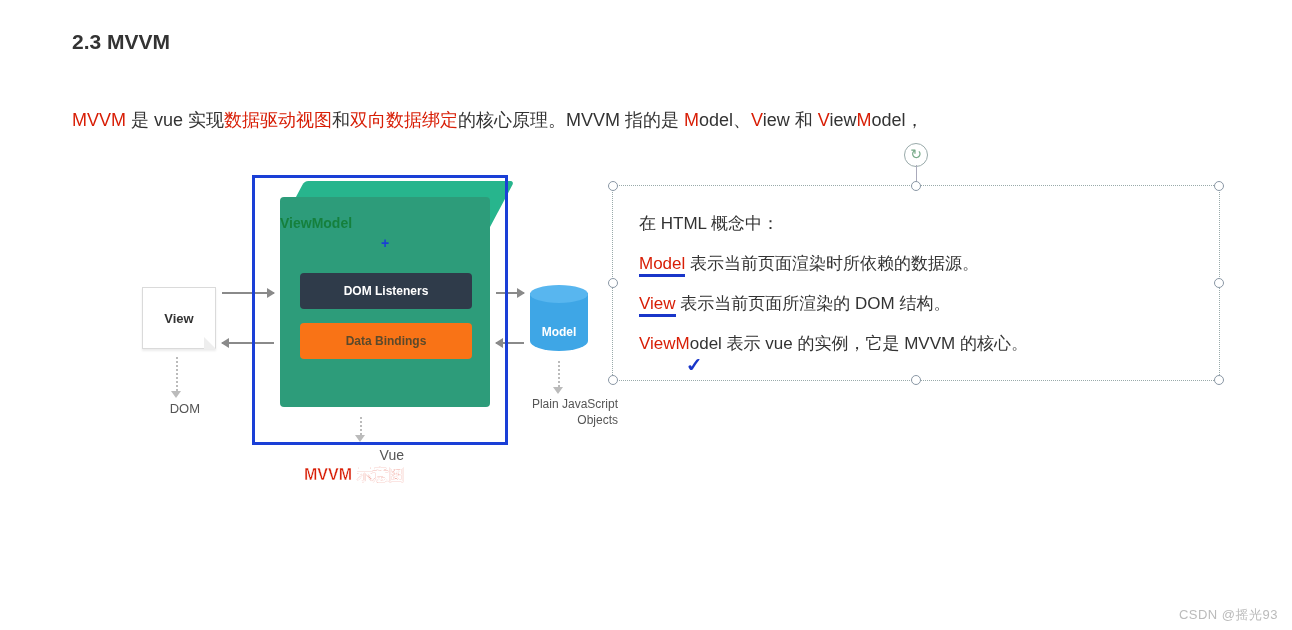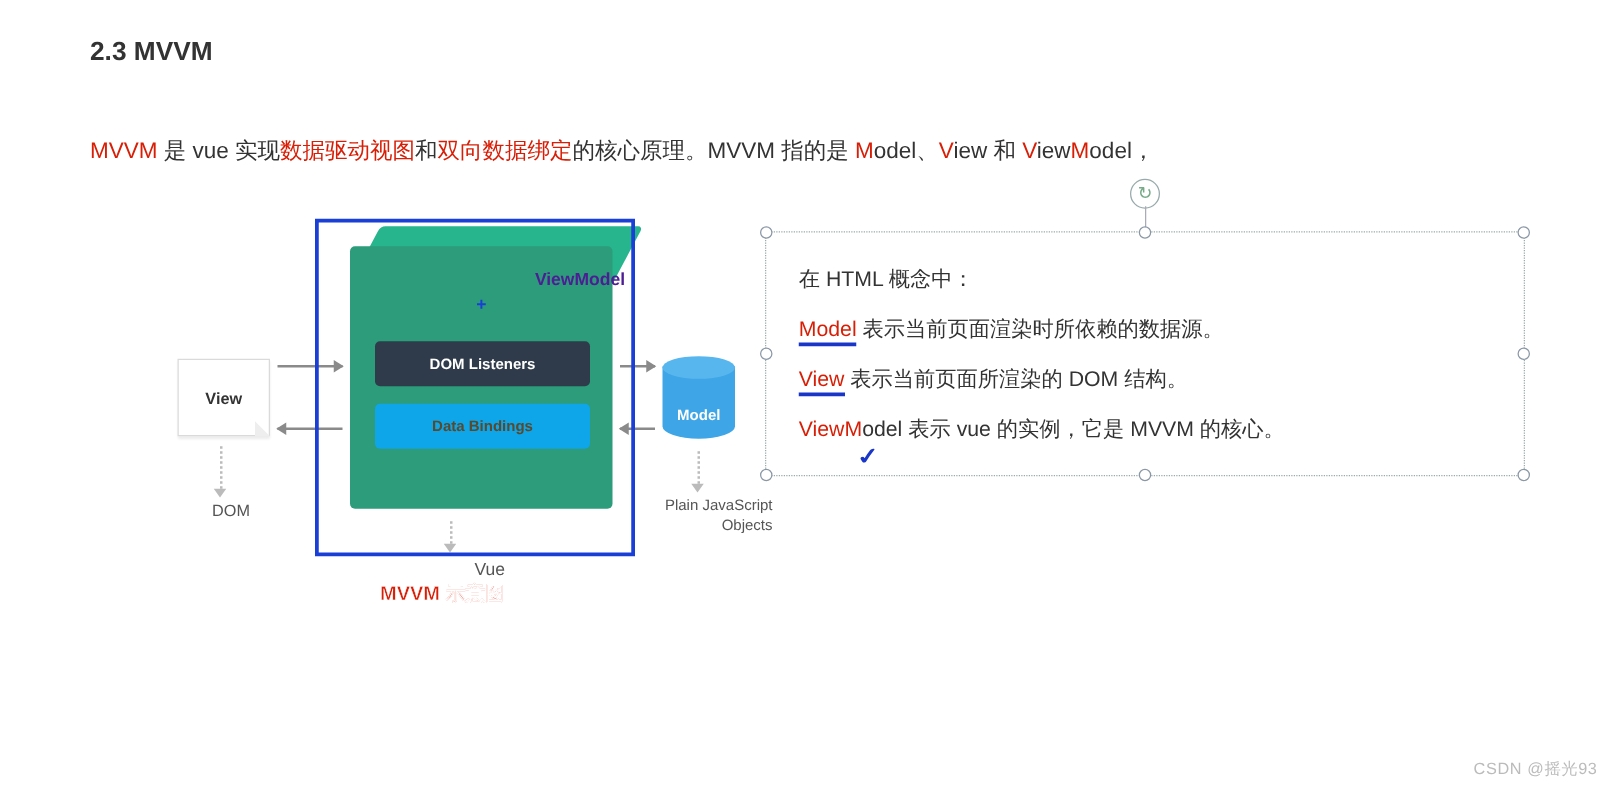--- a/index.html
+++ b/index.html
@@ -74,26 +74,25 @@
     background: #27b58d;
     transform: skewX(-28deg);
     transform-origin: bottom left;
     border-radius: 4px 4px 0 0;
   }
   .vm-label {
     position: absolute;
     left: 208px;
     top: 50px;
     width: 210px;
-    text-align: right;
-    color: #4c1d95;
+    text-align: left;
+    color: #15803d;
     font-size: 14px;
     font-weight: 600;
     z-index: 3;
-    margin-left: 10px;
   }
   .plus-mark {
     position:absolute;
     left:208px; top:70px; width:210px;
     text-align:center;
     color:#1a3fd6;
     font-size:14px;
     font-weight:700;
     z-index:6;
   }
@@ -105,21 +104,21 @@
     border-radius: 4px;
     color: #fff;
     font-size: 12px;
     font-weight: 600;
     display: flex;
     align-items: center;
     justify-content: center;
     z-index: 3;
   }
   .bar-dark { top: 108px; background: #2f3b4a; }
-  .bar-yellow { top: 158px; background: #0ea5e9; color:#5b492b; }
+  .bar-yellow { top: 158px; background: #f97316; color:#5b492b; }
 
   .view-card {
     position: absolute;
     left: 70px; top: 122px;
     width: 72px; height: 60px;
     background: #fff;
     border: 1px solid #dadada;
     box-shadow: 0 2px 2px rgba(0,0,0,0.08);
     display:flex; align-items:center; justify-content:center;
     font-size: 13px; font-weight:600; color:#333;

